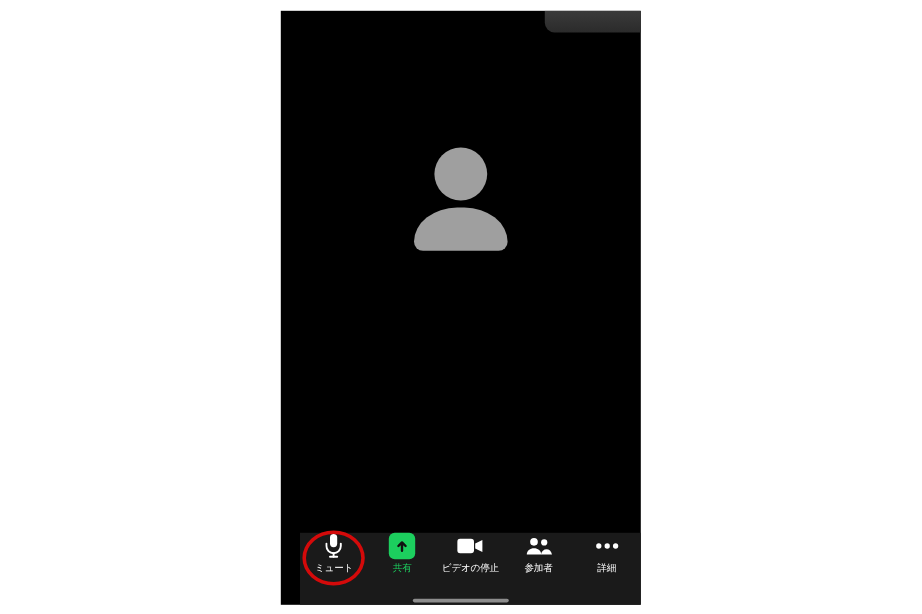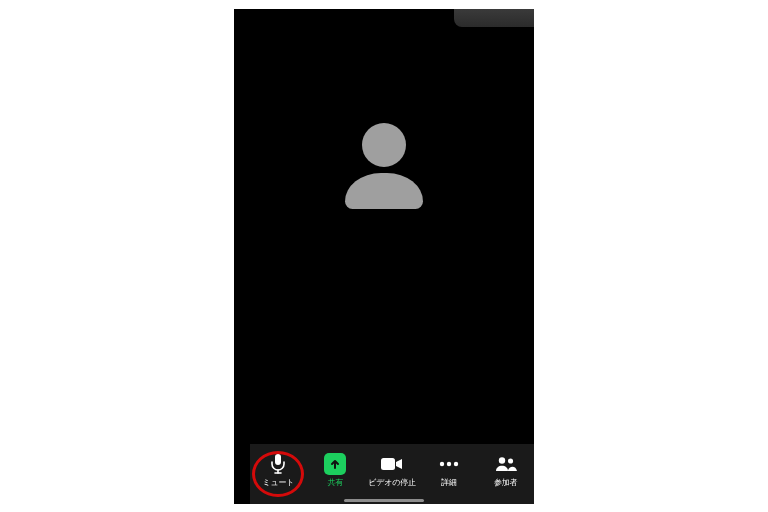--- a/index.html
+++ b/index.html
@@ -59,21 +59,21 @@
       border-radius: 38px 38px 8px 8px / 30px 30px 8px 8px;
     }
     .toolbar {
       position: absolute;
       bottom: 0;
       left: 16px;
       right: 0;
       height: 60px;
       background: #1a1a1a;
       display: flex;
-      align-items: center;
+      align-items: flex-start;
       justify-content: space-around;
       padding-bottom: 8px;
       box-sizing: border-box;
     }
     .toolbar-item {
       flex: 1;
       display: flex;
       flex-direction: column;
       align-items: center;
       justify-content: center;
@@ -170,37 +170,37 @@
         <svg width="22" height="14" viewBox="0 0 22 14">
           <rect x="0" y="1" width="14" height="12" rx="2.5" fill="#fff"></rect>
           <path d="M15 5 L21 2 V12 L15 9 Z" fill="#fff"></path>
         </svg>
       </span>
       <span class="label">ビデオの停止</span>
     </div>
 
     <div class="toolbar-item">
       <span class="icon-slot">
-        <svg width="20" height="6" viewBox="0 0 20 6">
-          <circle cx="3" cy="3" r="2.2" fill="#fff"></circle>
-          <circle cx="10" cy="3" r="2.2" fill="#fff"></circle>
-          <circle cx="17" cy="3" r="2.2" fill="#fff"></circle>
-        </svg>
-      </span>
-      <span class="label">詳細</span>
-    </div>
-
-    <div class="toolbar-item">
-      <span class="icon-slot">
         <svg width="22" height="16" viewBox="0 0 22 16">
           <circle cx="7" cy="4.5" r="3.2" fill="#fff"></circle>
           <path d="M1 15c0-3.2 2.7-5.2 6-5.2s6 2 6 5.2" fill="#fff"></path>
           <circle cx="15.5" cy="5" r="2.6" fill="#fff"></circle>
           <path d="M12.8 15c.5-2.6 2.3-4.3 4.7-4.3 2.1 0 3.9 1.4 4.5 4.3" fill="#fff"></path>
         </svg>
       </span>
       <span class="label">参加者</span>
     </div>
 
+    <div class="toolbar-item">
+      <span class="icon-slot">
+        <svg width="20" height="6" viewBox="0 0 20 6">
+          <circle cx="3" cy="3" r="2.2" fill="#fff"></circle>
+          <circle cx="10" cy="3" r="2.2" fill="#fff"></circle>
+          <circle cx="17" cy="3" r="2.2" fill="#fff"></circle>
+        </svg>
+      </span>
+      <span class="label">詳細</span>
+    </div>
+
   </div>
 
   <div class="home-indicator"></div>
 </div>
 
 </body></html>

